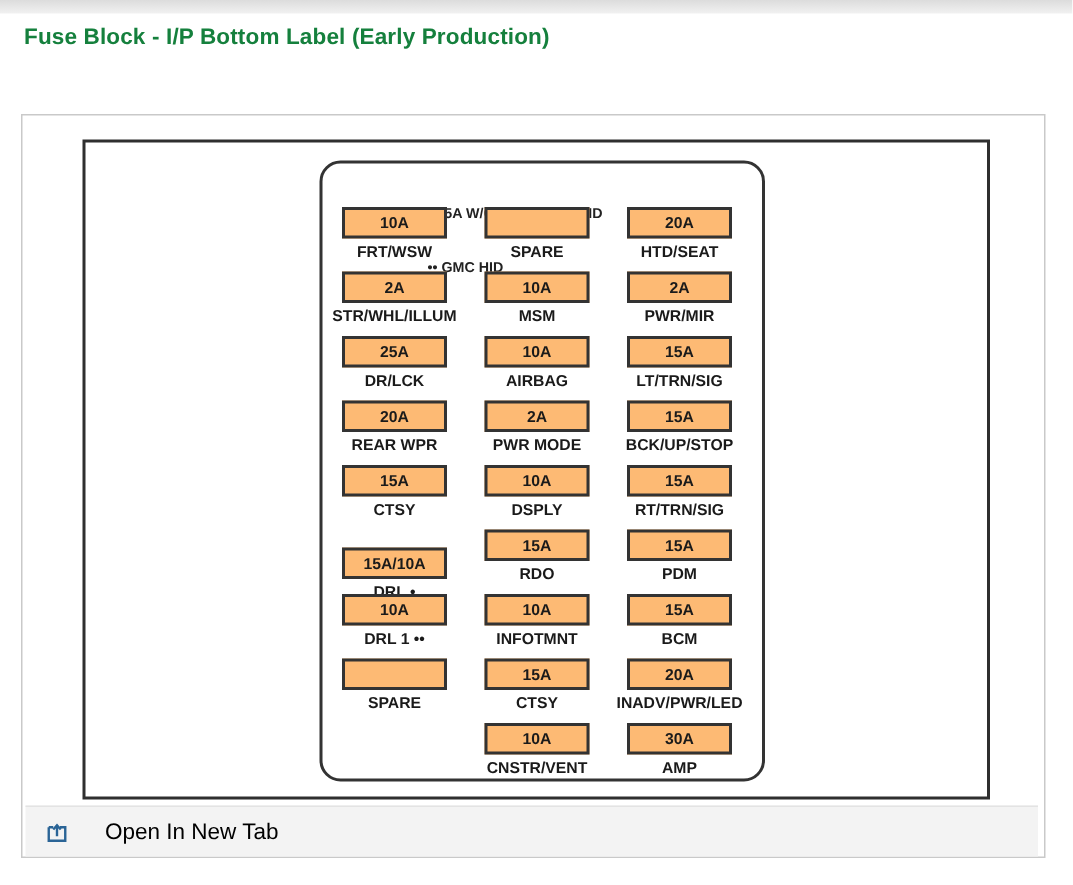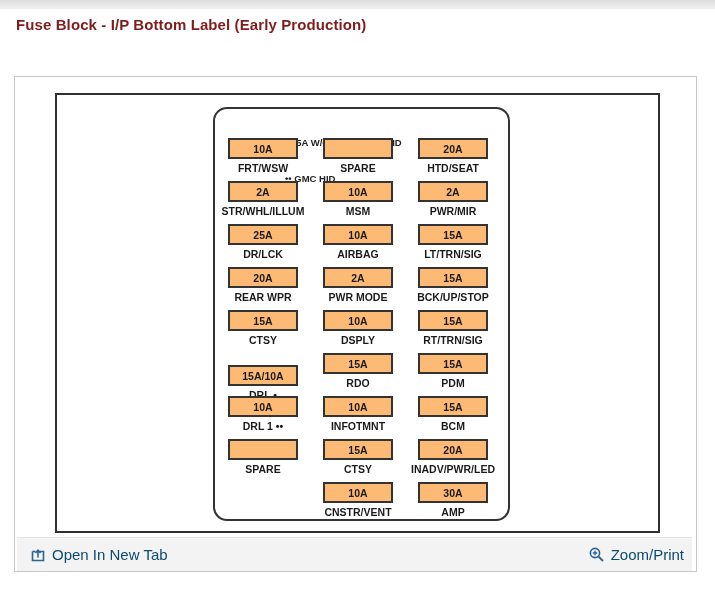--- a/index.html
+++ b/index.html
@@ -7,21 +7,21 @@
     width:715px;height:590px;position:relative;overflow:hidden;
     background:#ffffff;
     font-family:"Liberation Sans", sans-serif;
   }
   .top-strip{
     position:absolute;left:0;top:0;width:715px;height:9px;
     background:linear-gradient(#dcdcdc,#f1f1f1);
   }
   .page-title{
     position:absolute;left:16px;top:16px;
-    font-size:15px;font-weight:bold;color:#7f1d1d;
+    font-size:15px;font-weight:bold;color:#15803d;
     letter-spacing:0.1px;
   }
   .viewer{
     position:absolute;left:14px;top:76px;width:681px;height:494px;
     border:1px solid #c9c9c9;background:#ffffff;
   }
   .image-frame{
     position:absolute;left:40px;top:16px;width:601px;height:436px;
     border:2px solid #2f2f2f;background:#ffffff;
   }
@@ -43,22 +43,22 @@
   .fuse-label{
     position:absolute;top:24px;left:-25px;width:120px;text-align:center;
     font-size:10.5px;font-weight:bold;color:#1a1a1a;white-space:nowrap;
   }
   .footer-bar{
     position:absolute;left:2px;top:460px;width:675px;height:33px;
     background:#f3f3f3;border-top:1px solid #e3e3e3;
   }
   .footer-link{
     position:absolute;top:0;height:33px;
-    display:flex;align-items:center;gap:6px;
-    color:#0c4a6e;font-size:15px;cursor:pointer;text-decoration:none;
+    display:flex;align-items:center;gap:24px;
+    color:#000000;font-size:15px;cursor:pointer;text-decoration:none;
   }
   .footer-link.open{left:13px;}
   .footer-link.zoomprint{right:8px;}
   .icon{display:inline-flex;align-items:center;justify-content:center;}
 </style>
 </head>
 <body>
 
 <div class="top-strip"></div>
 
@@ -185,25 +185,15 @@
     <a class="footer-link open">
       <span class="icon">
         <svg width="16" height="16" viewBox="0 0 16 16">
           <path d="M2.5 4.5 v9 h11 v-9 h-3.5" fill="none" stroke="#2a6496" stroke-width="1.6"></path>
           <path d="M5.5 4.5 h-3" fill="none" stroke="#2a6496" stroke-width="1.6"></path>
           <path d="M8 10.5 V3.5 M5.5 6 L8 3.2 L10.5 6" fill="none" stroke="#2a6496" stroke-width="1.6"></path>
         </svg>
       </span>
       <span>Open In New Tab</span>
     </a>
-    <a class="footer-link zoomprint">
-      <span class="icon">
-        <svg width="17" height="17" viewBox="0 0 17 17">
-          <circle cx="7" cy="7" r="4.6" fill="none" stroke="#2a6496" stroke-width="1.6"></circle>
-          <path d="M7 4.8 v4.4 M4.8 7 h4.4" stroke="#2a6496" stroke-width="1.4"></path>
-          <path d="M10.6 10.6 L15 15" stroke="#2a6496" stroke-width="2"></path>
-        </svg>
-      </span>
-      <span>Zoom/Print</span>
-    </a>
   </div>
 
 </div>
 
 </body></html>

